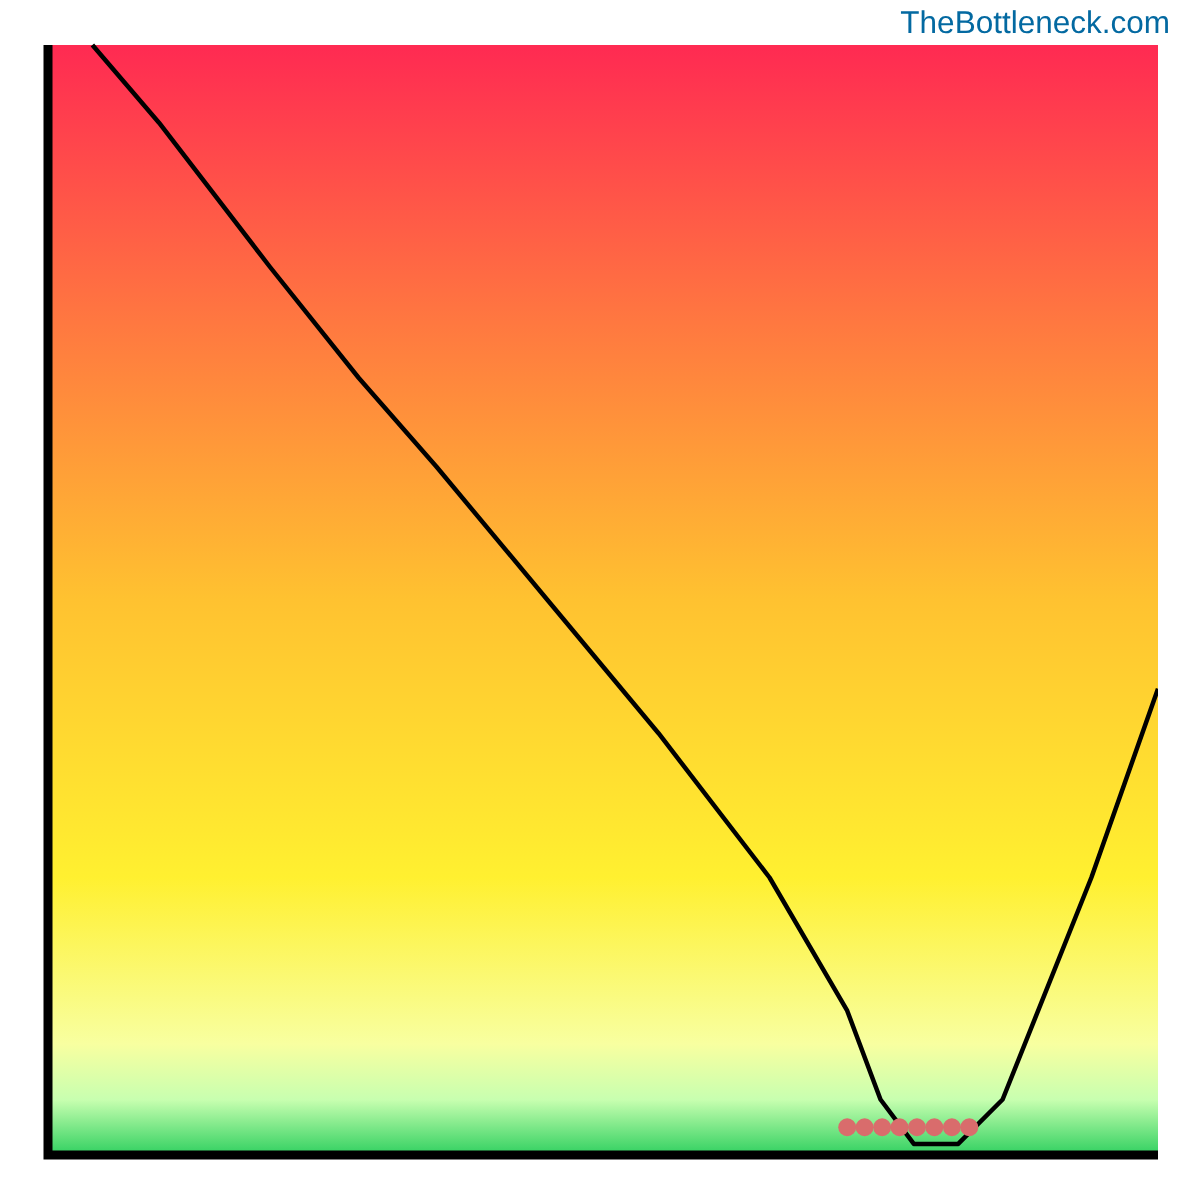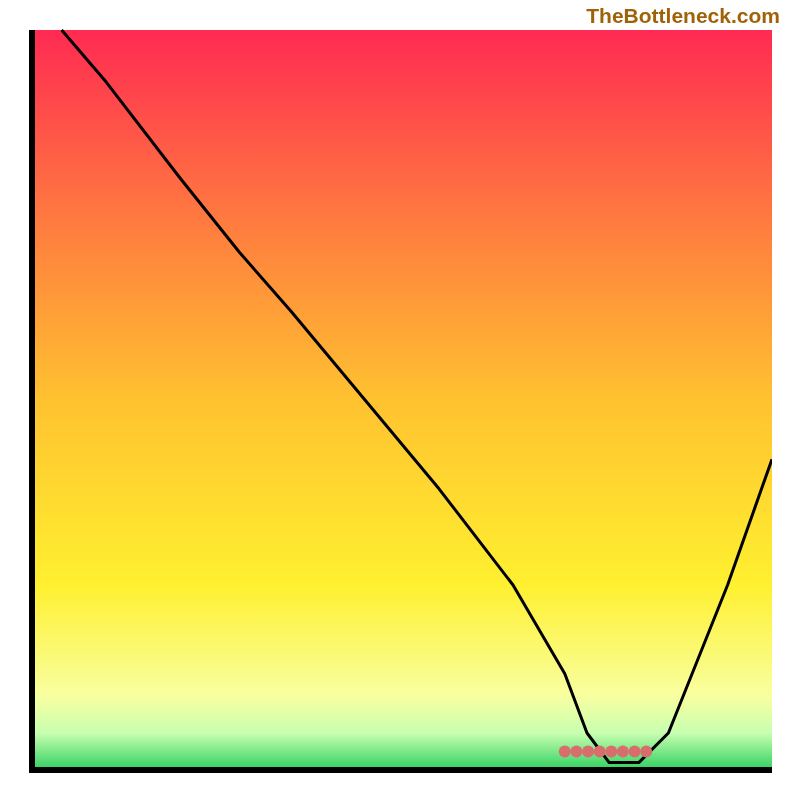--- a/index.html
+++ b/index.html
@@ -13,22 +13,22 @@
   .container {
     width: 800px;
     height: 800px;
     position: relative;
   }
   .watermark {
     position: absolute;
     top: 4px;
     right: 20px;
     font-size: 21px;
-    font-weight: bold;
-    color: #a16207;
+    font-weight: normal;
+    color: #0369a1;
     z-index: 10;
   }
   svg.chart {
     position: absolute;
     top: 0;
     left: 0;
   }
 </style>
 </head>
 <body>

